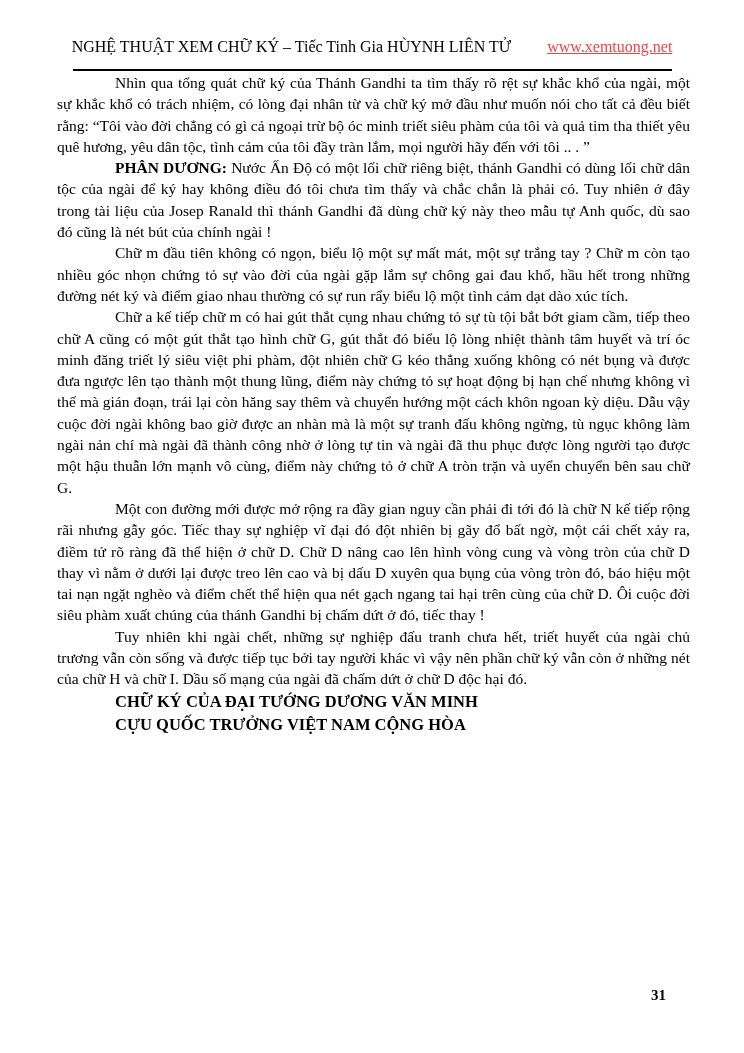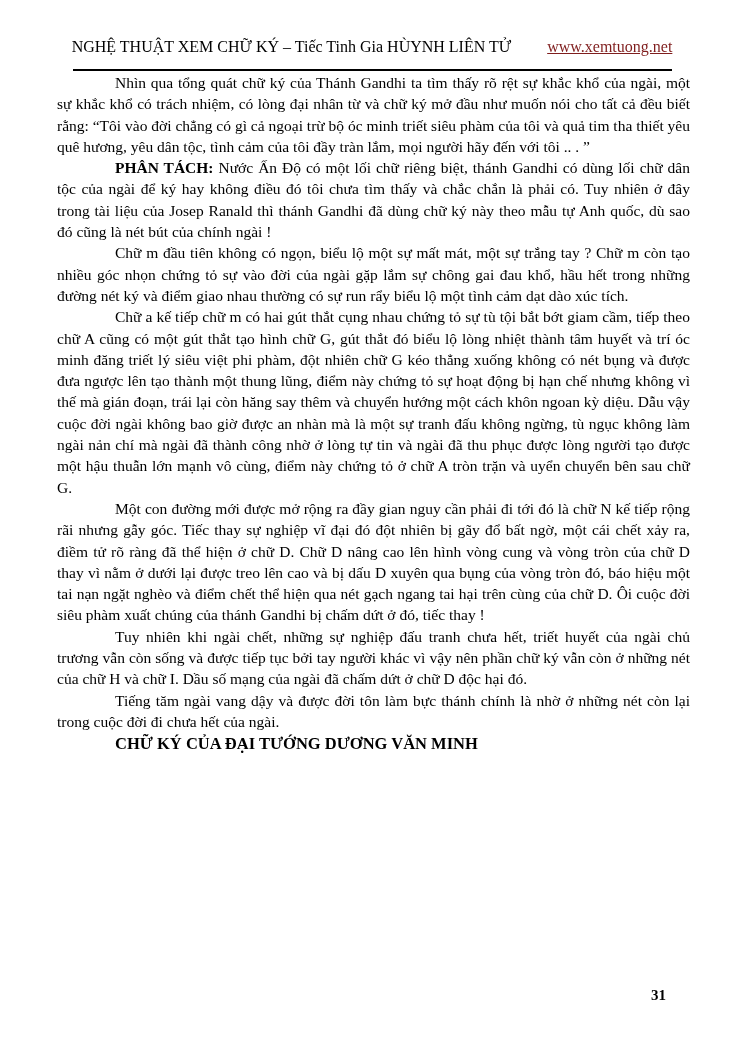--- a/index.html
+++ b/index.html
@@ -16,21 +16,21 @@
   .doc-header {
     position: absolute;
     top: 38px;
     left: 0;
     right: 0;
     text-align: center;
     font-size: 16px;
     white-space: nowrap;
   }
   .doc-header a {
-    color: #7f1d1d;
+    color: #ef4444;
     text-decoration: underline;
     cursor: pointer;
     margin-left: 32px;
   }
   .header-rule {
     position: absolute;
     top: 69px;
     left: 73px;
     width: 599px;
     height: 0;
@@ -69,25 +69,25 @@
 
 <div class="page">
 
   <div class="doc-header"><span>NGHỆ THUẬT XEM CHỮ KÝ – Tiếc Tinh Gia HÙYNH LIÊN TỬ </span><a href="#">www.xemtuong.net</a></div>
 
   <div class="header-rule"></div>
 
   <div class="content">
     <div>
         <p class="para">Nhìn qua tổng quát chữ ký của Thánh Gandhi ta tìm thấy rõ rệt sự khắc khổ của ngài, một sự khắc khổ có trách nhiệm, có lòng đại nhân từ  và chữ ký mở đầu như muốn nói cho tất cả đều biết rằng:  “Tôi vào đời chẳng có gì cả ngoại trừ bộ óc minh triết siêu phàm của tôi và quả tim tha thiết yêu quê hương, yêu dân tộc, tình cảm của tôi đầy tràn lắm, mọi người hãy đến với tôi .. .  ”</p>
-        <p class="para"><strong>PHÂN TÁCH:</strong> Nước Ấn Độ có một lối chữ riêng biệt, thánh Gandhi có dùng lối chữ dân tộc của ngài để ký hay không điều đó tôi chưa tìm thấy và chắc chắn là phải có. Tuy nhiên ở đây trong tài liệu của Josep Ranald thì thánh Gandhi đã dùng chữ ký này theo mẫu tự Anh quốc, dù sao đó cũng là nét bút của chính ngài !</p>
+        <p class="para"><strong>PHÂN DƯƠNG:</strong> Nước Ấn Độ có một lối chữ riêng biệt, thánh Gandhi có dùng lối chữ dân tộc của ngài để ký hay không điều đó tôi chưa tìm thấy và chắc chắn là phải có. Tuy nhiên ở đây trong tài liệu của Josep Ranald thì thánh Gandhi đã dùng chữ ký này theo mẫu tự Anh quốc, dù sao đó cũng là nét bút của chính ngài !</p>
         <p class="para">Chữ m đầu tiên không có ngọn, biểu lộ một sự mất mát, một sự trắng tay ? Chữ m còn tạo nhiều góc nhọn chứng tỏ sự vào đời của ngài gặp lắm sự chông gai đau khổ, hầu hết trong những đường nét ký và điểm giao nhau thường có sự run rẩy biểu lộ một tình cảm dạt dào xúc tích.</p>
         <p class="para">Chữ a kế tiếp chữ m có hai gút thắt cụng nhau chứng tỏ sự tù tội bắt bớt giam cầm, tiếp theo chữ A cũng có một gút thắt tạo hình chữ G, gút thắt đó biểu lộ lòng nhiệt thành tâm huyết và trí óc minh đăng triết lý siêu việt phi phàm, đột nhiên chữ G kéo thẳng xuống không có nét bụng và được đưa ngược lên tạo thành một thung lũng, điểm này chứng tỏ sự hoạt động bị hạn chế nhưng không vì thế mà gián đoạn, trái lại còn hăng say thêm và chuyển hướng một cách khôn ngoan kỳ diệu. Dẫu vậy cuộc đời ngài không bao giờ được an nhàn mà là một sự tranh đấu không ngừng, tù ngục không làm ngài nản chí mà ngài đã thành công nhờ ở lòng tự tin và ngài đã thu phục được lòng người tạo được một hậu thuẫn lớn mạnh vô cùng, điểm này chứng tỏ ở chữ A tròn trặn và uyển chuyển bên sau chữ G.</p>
         <p class="para">Một con đường mới được mở rộng ra đầy gian nguy cần phải đi tới đó là chữ N kế tiếp rộng rãi nhưng gẫy góc. Tiếc thay sự nghiệp vĩ đại đó đột nhiên bị gãy đổ bất ngờ, một cái chết xảy ra, điềm tử rõ ràng đã thể hiện ở chữ D. Chữ D nâng cao lên hình vòng cung và vòng tròn của chữ D thay vì nằm ở dưới lại được treo lên cao và bị dấu D xuyên qua bụng của vòng tròn đó, báo hiệu một tai nạn ngặt nghèo và điểm chết thể hiện qua nét gạch ngang tai hại trên cùng của chữ D. Ôi cuộc đời siêu phàm xuất chúng của thánh Gandhi bị chấm dứt ở đó, tiếc thay !</p>
         <p class="para">Tuy nhiên khi ngài chết, những sự nghiệp đấu tranh chưa hết, triết huyết của ngài chủ trương vẫn còn sống và được tiếp tục bởi tay người khác vì vậy nên phần chữ ký vẫn còn ở những nét của chữ H và chữ I. Dầu số mạng của ngài đã chấm dứt ở chữ D độc hại đó.</p>
-        <p class="para">Tiếng tăm ngài vang dậy và được đời tôn làm bực thánh chính là nhờ ở những nét còn lại trong cuộc đời đi chưa hết của ngài.</p>
       </div>
     <p class="para section-heading">CHỮ KÝ CỦA ĐẠI TƯỚNG DƯƠNG VĂN MINH</p>
+    <p class="para section-heading" style="margin-top:0;">CỰU QUỐC TRƯỞNG VIỆT NAM CỘNG HÒA</p>
   </div>
 
   <div class="page-number">31</div>
 
 </div>
 
 </body></html>

